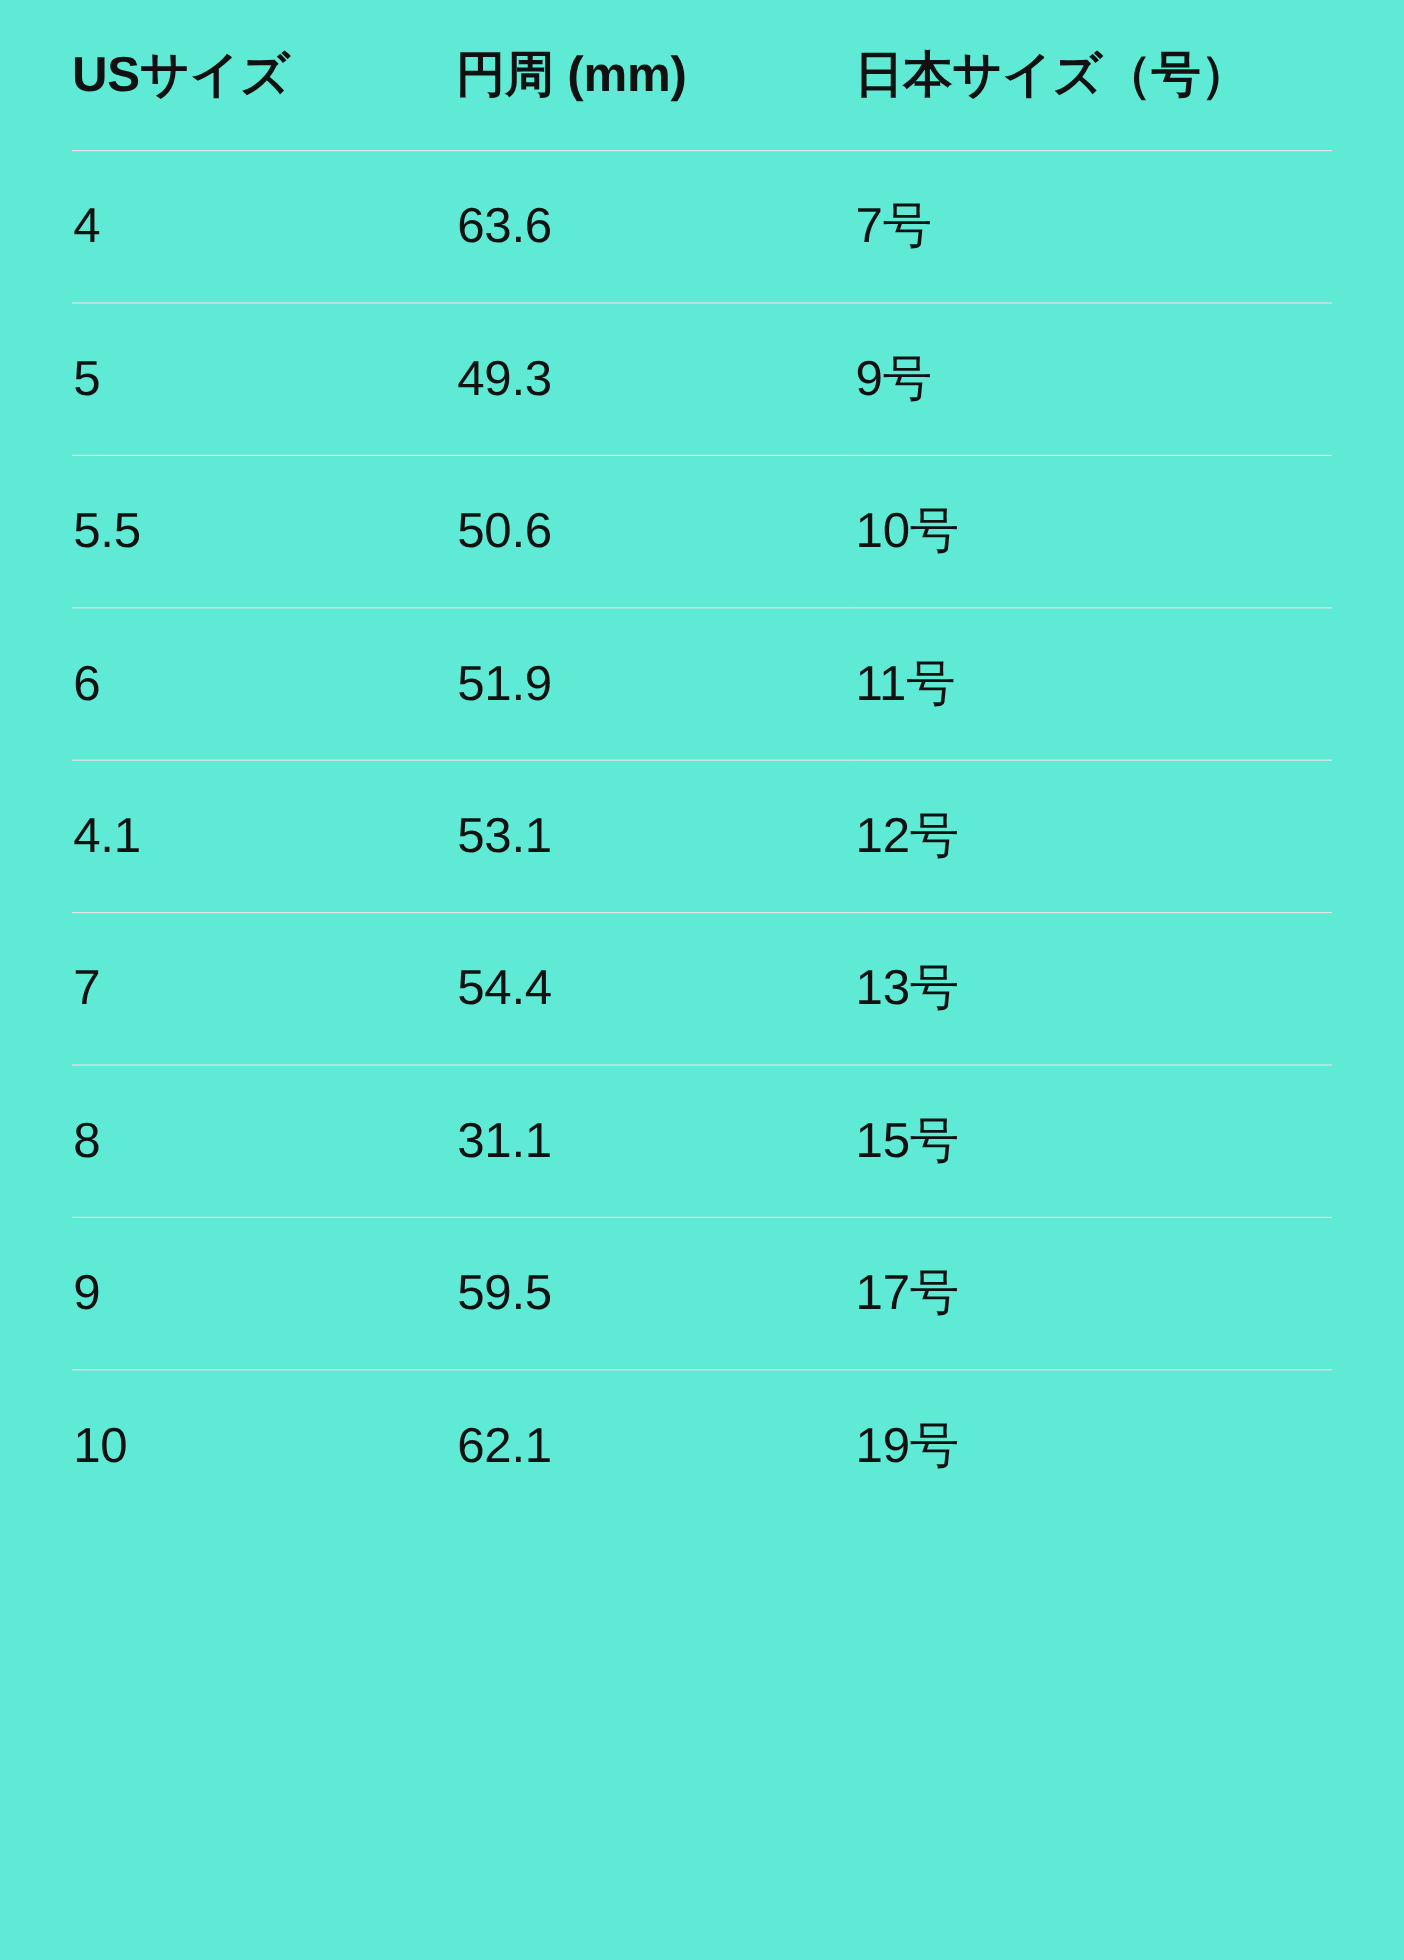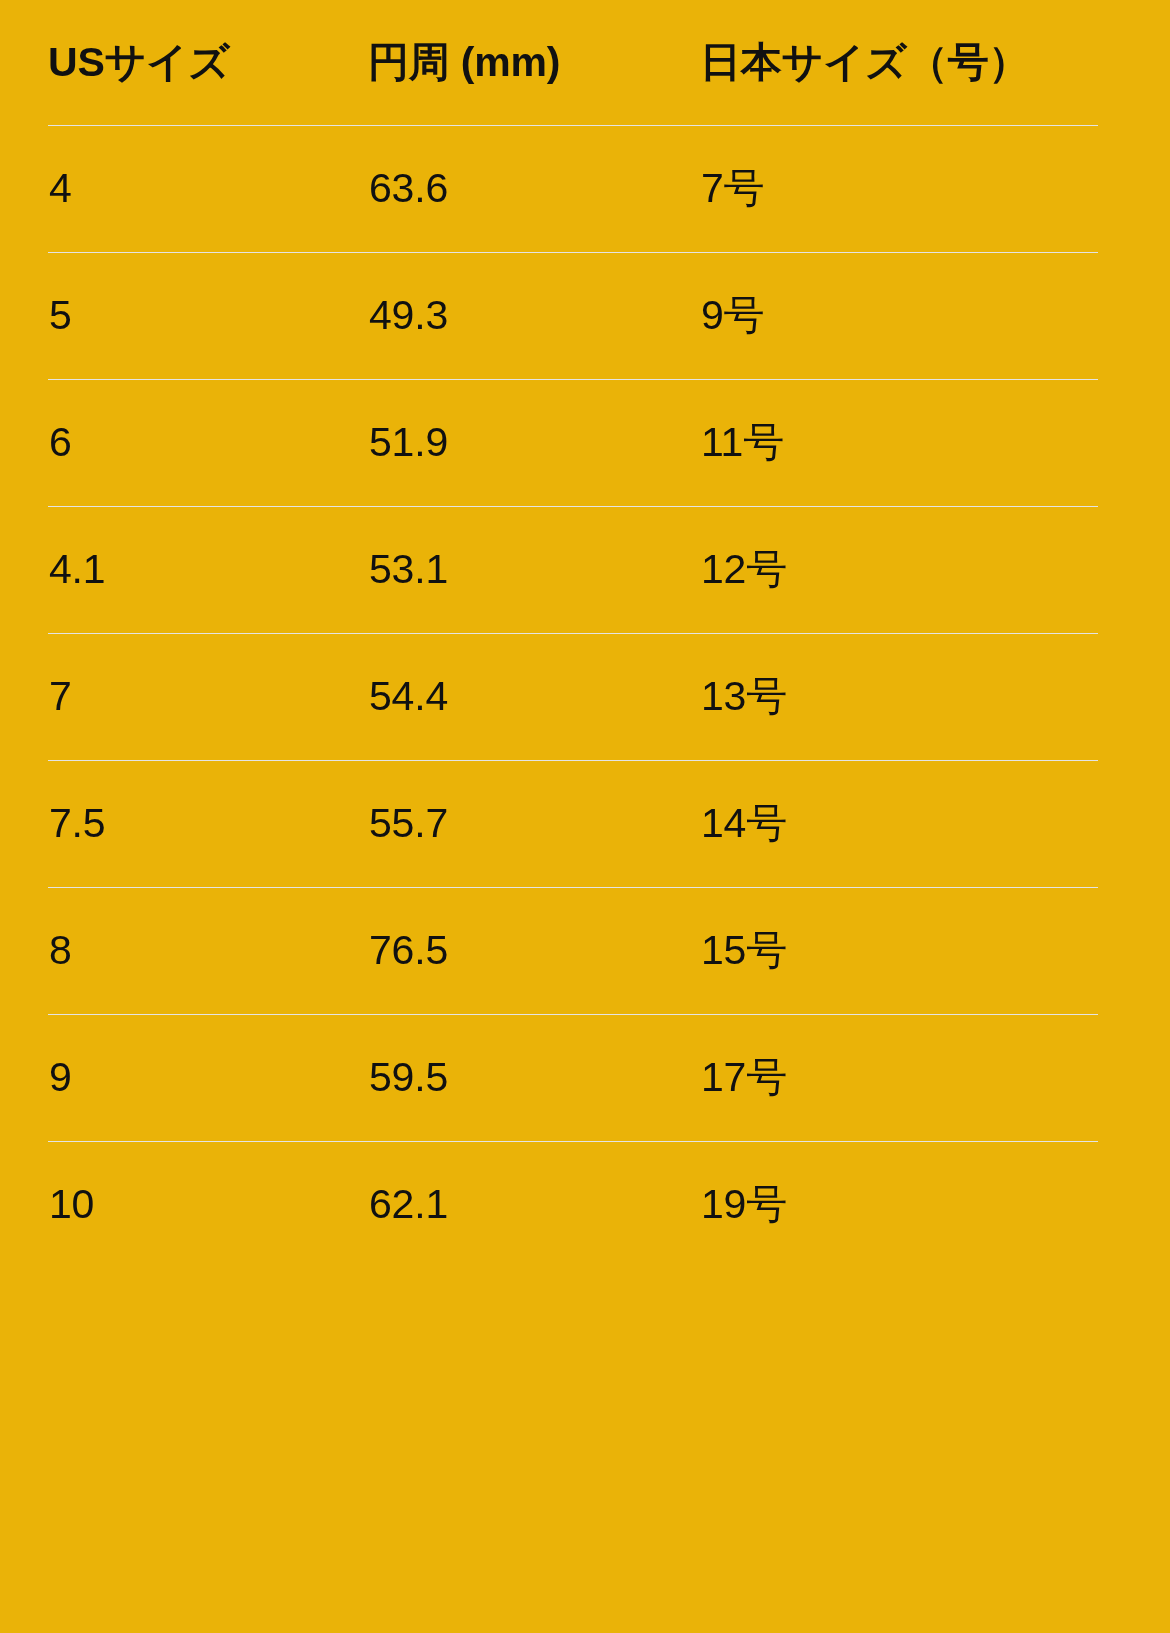--- a/index.html
+++ b/index.html
@@ -14,22 +14,22 @@
     font-family: "Liberation Sans", "DejaVu Sans", sans-serif;
     color: #111111;
     overflow: hidden;
     -webkit-font-smoothing: antialiased;
   }
 
   .size-table-wrap {
     box-sizing: border-box;
     width: 1170px;
     height: 1633px;
-    padding: 0 48px;
-    background: #eab308;
+    padding: 0 60px;
+    background: #5eead4;
   }
 
   table.size-table {
     width: 1050px;
     border-collapse: collapse;
     table-layout: fixed;
     border-spacing: 0;
   }
 
   table.size-table col.col-us      { width: 320px; }
@@ -89,42 +89,42 @@
         <td>4</td>
         <td>63.6</td>
         <td>7号</td>
       </tr>
       <tr>
         <td>5</td>
         <td>49.3</td>
         <td>9号</td>
       </tr>
       <tr>
+        <td>5.5</td>
+        <td>50.6</td>
+        <td>10号</td>
+      </tr>
+      <tr>
         <td>6</td>
         <td>51.9</td>
         <td>11号</td>
       </tr>
       <tr>
         <td>4.1</td>
         <td>53.1</td>
         <td>12号</td>
       </tr>
       <tr>
         <td>7</td>
         <td>54.4</td>
         <td>13号</td>
       </tr>
       <tr>
-        <td>7.5</td>
-        <td>55.7</td>
-        <td>14号</td>
-      </tr>
-      <tr>
         <td>8</td>
-        <td>76.5</td>
+        <td>31.1</td>
         <td>15号</td>
       </tr>
       <tr>
         <td>9</td>
         <td>59.5</td>
         <td>17号</td>
       </tr>
       <tr>
         <td>10</td>
         <td>62.1</td>

